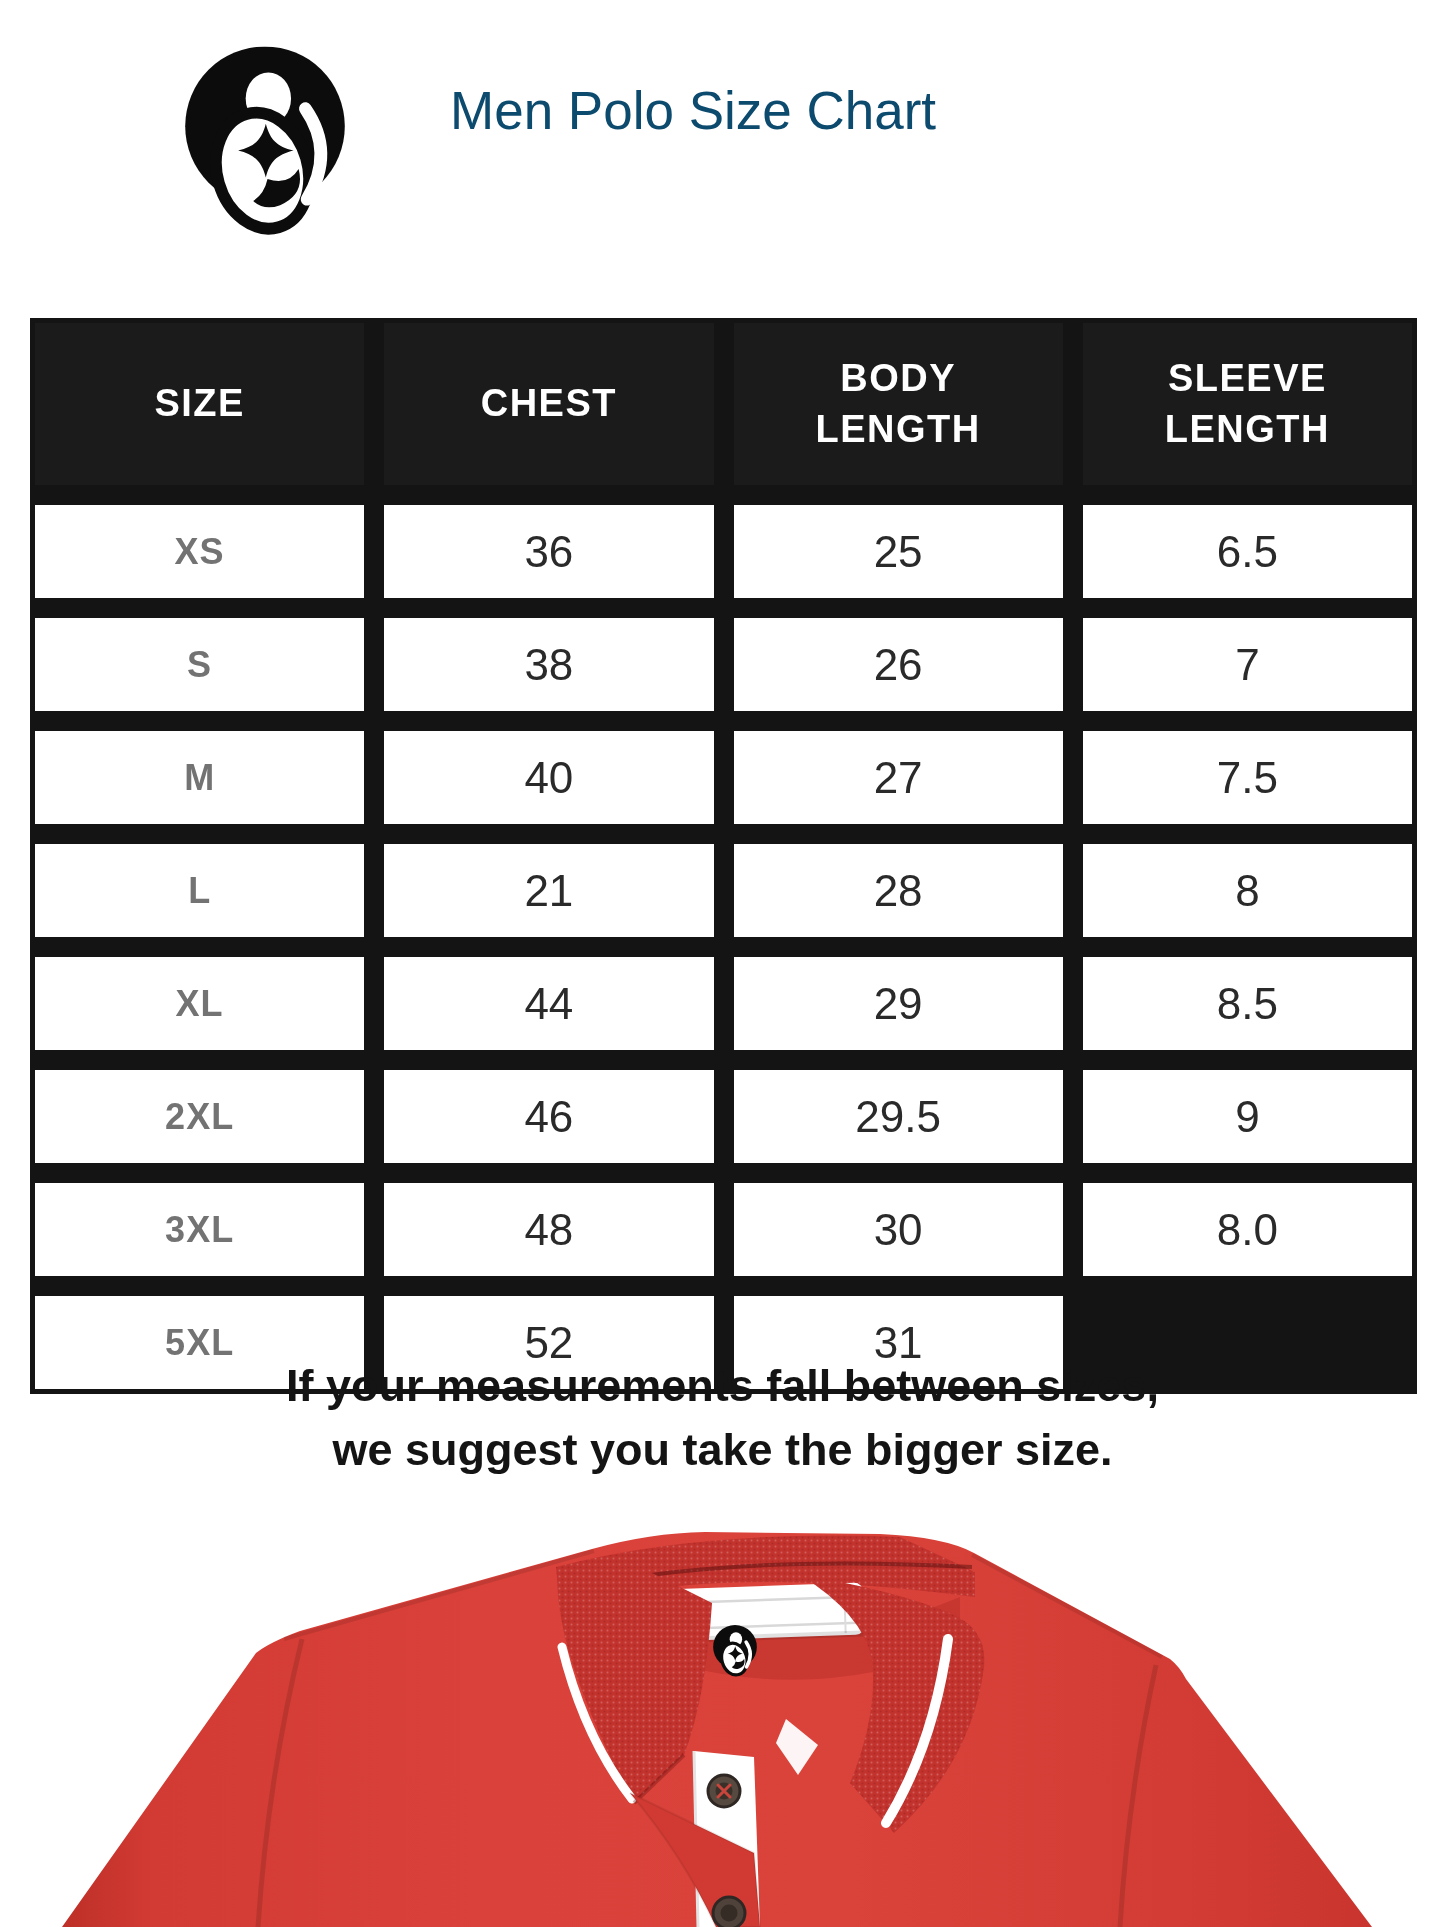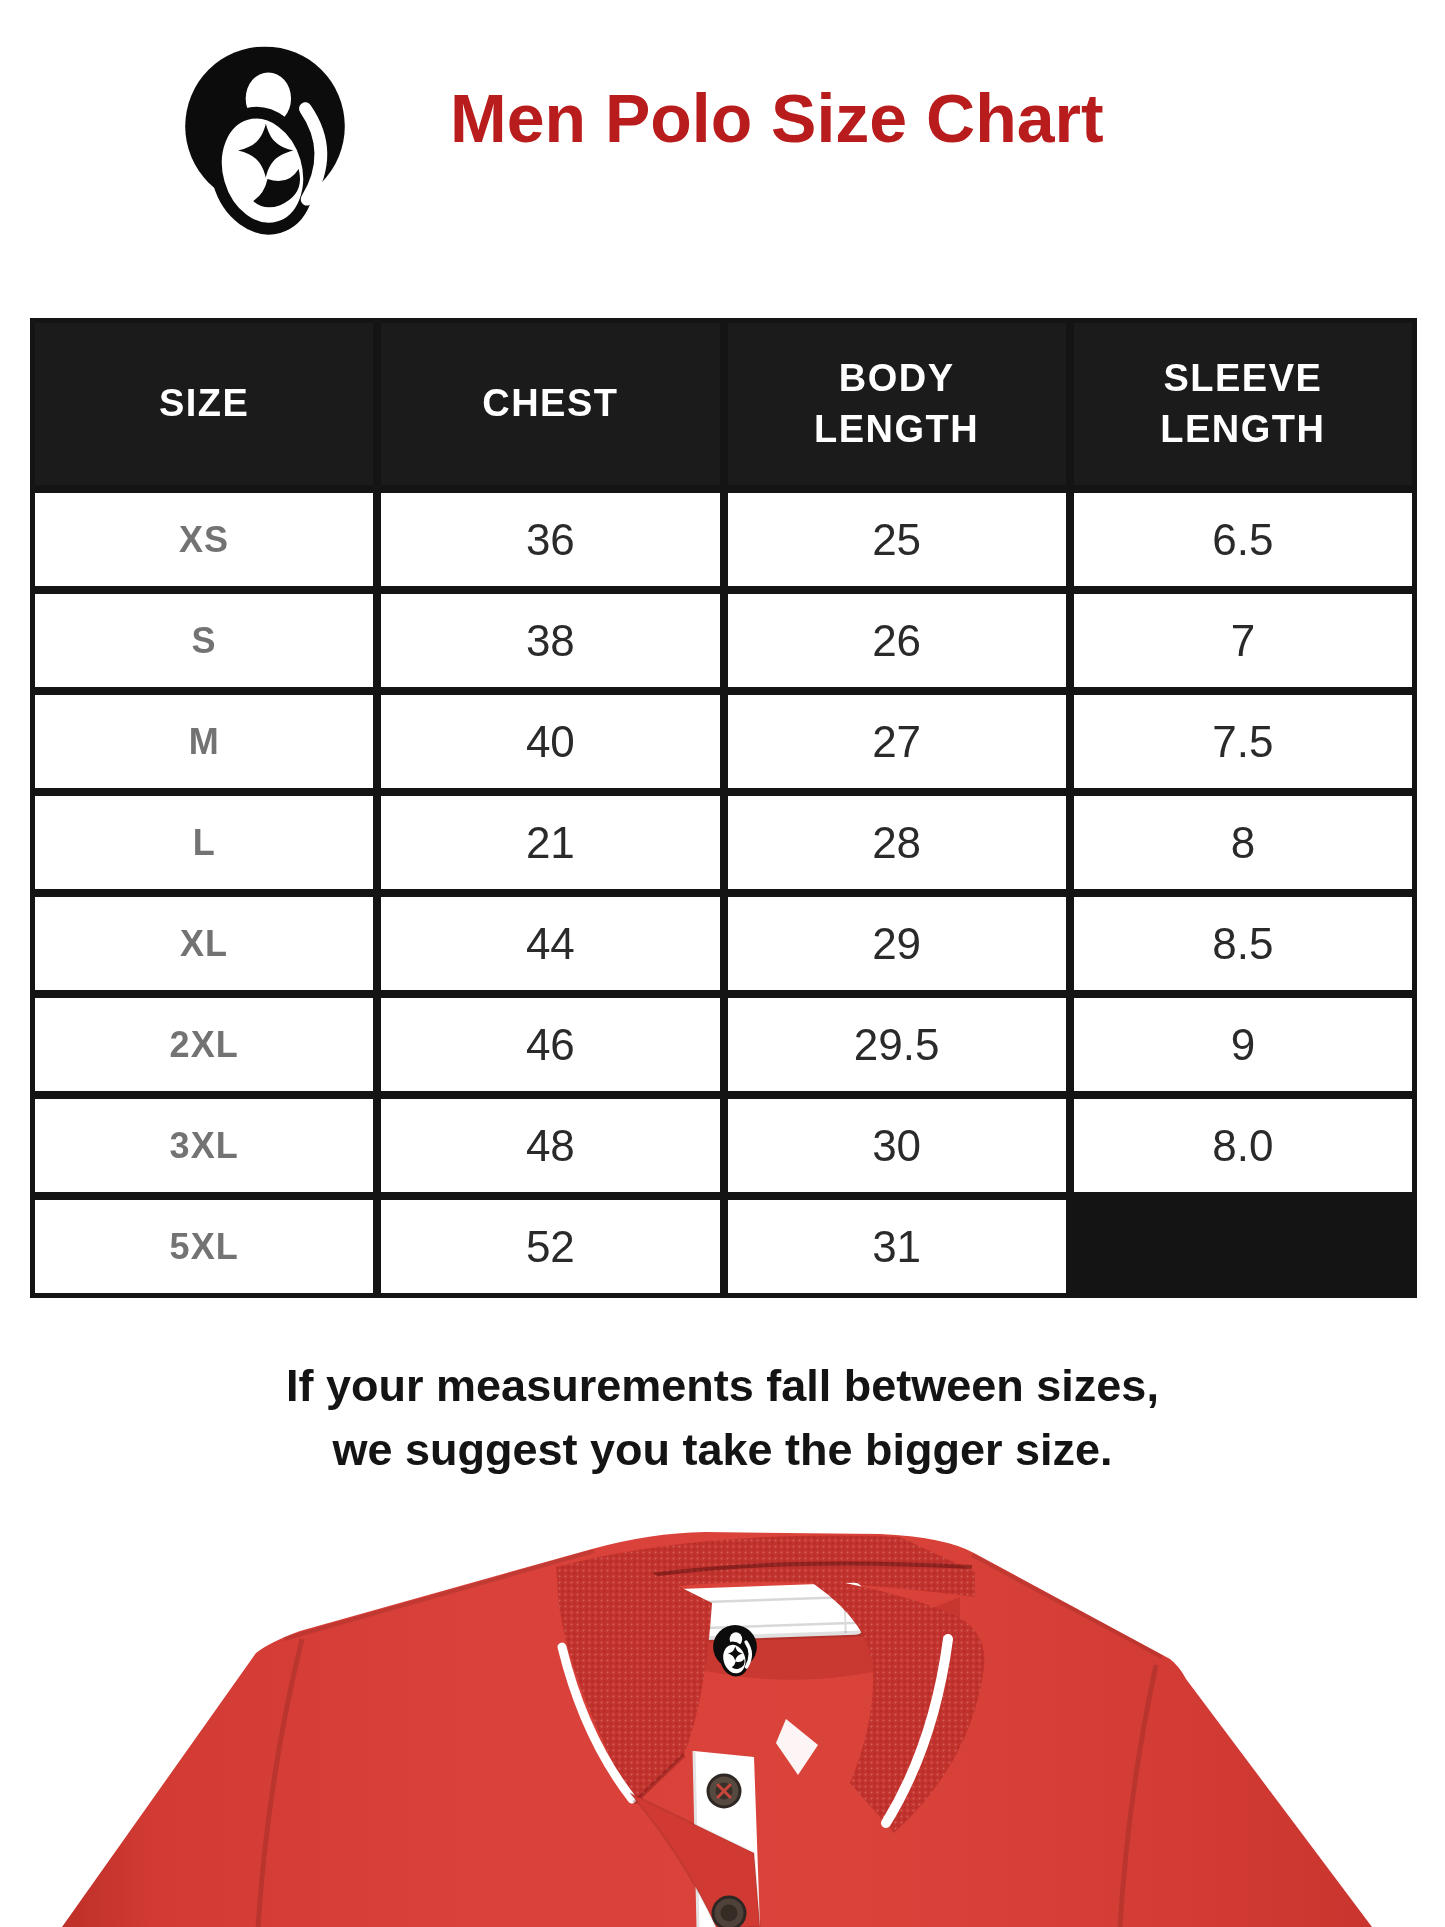--- a/index.html
+++ b/index.html
@@ -9,29 +9,29 @@
     font-family:"Liberation Sans","DejaVu Sans",sans-serif;
     position:relative;overflow:hidden;
   }
   .page{position:absolute;inset:0;}
 
   
   .logo-wrap{position:absolute;left:181px;top:44px;width:168px;height:198px;}
   .logo-wrap svg{width:100%;height:100%;display:block;}
   .title{
     position:absolute;left:450px;top:84px;
-    font-size:68px;font-weight:700;color:#b91c1c;
+    font-size:53px;font-weight:400;color:#0c4a6e;
     letter-spacing:0;line-height:1;white-space:nowrap;
   }
 
   
   .size-table{
     position:absolute;left:30px;top:318px;width:1387px;
     background:#141414;border:5px solid #141414;
-    display:grid;grid-template-columns:repeat(4,1fr);gap:8px;
+    display:grid;grid-template-columns:repeat(4,1fr);gap:20px;
     box-sizing:border-box;
   }
   .th{
     background:#1b1b1b;color:#ffffff;height:162px;
     display:flex;flex-direction:column;justify-content:center;align-items:center;
     font-weight:700;font-size:38px;letter-spacing:1.5px;line-height:1.35;
     text-align:center;
   }
   .td{
     background:#ffffff;height:93px;

